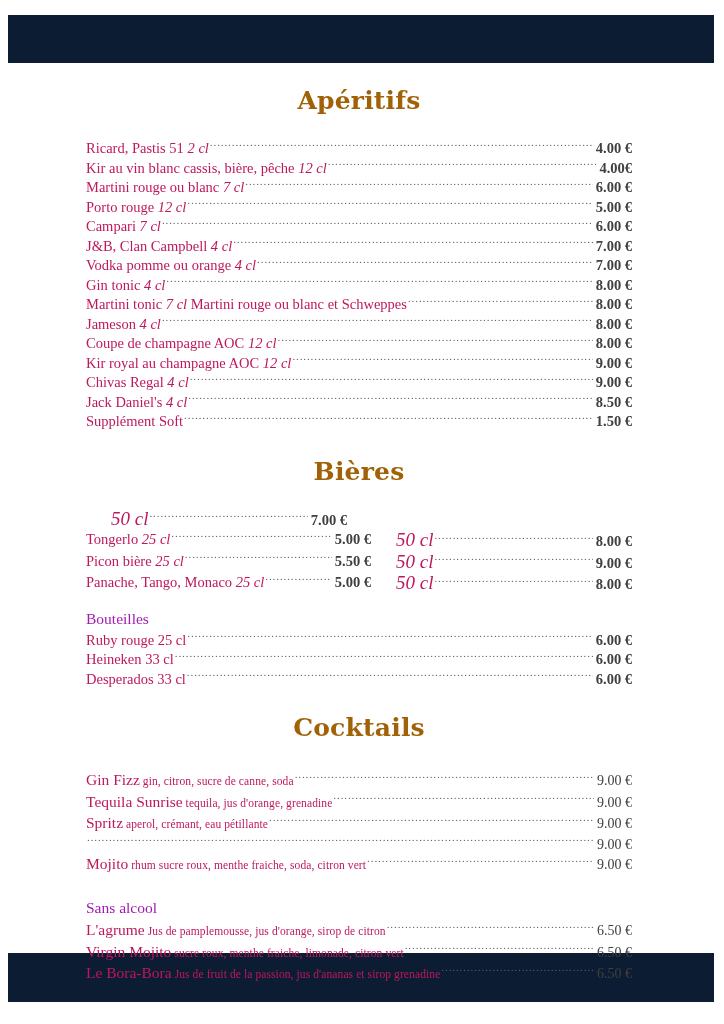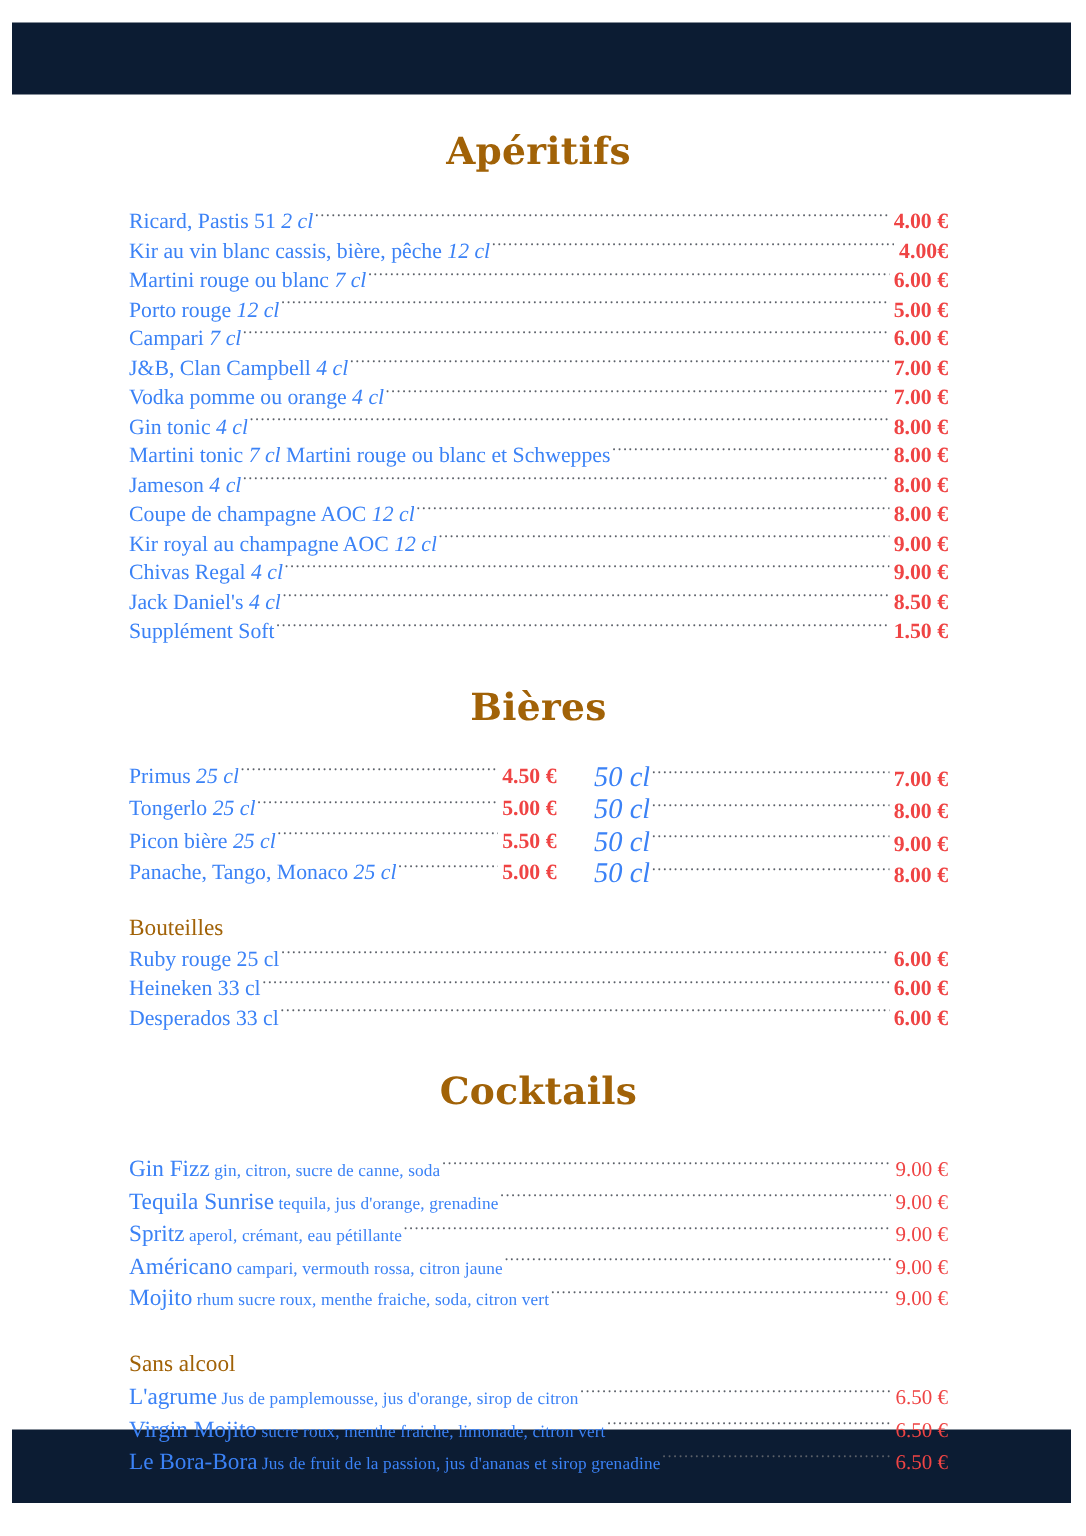--- a/index.html
+++ b/index.html
@@ -42,38 +42,38 @@
     font-size: 25px;
     letter-spacing: 0.2px;
     color: #a16207;
     margin: 0;
     line-height: 1;
   }
 
   .sub-head {
     font-size: 15.5px;
     font-weight: normal;
-    color: #a16207;
+    color: #a21caf;
     line-height: 1.25;
     margin: 0;
   }
 
   
   .row {
     display: flex;
     align-items: baseline;
     width: 100%;
     line-height: 19.5px;
     white-space: nowrap;
   }
   .row .label {
     flex: 0 1 auto;
     overflow: hidden;
     font-size: 14.5px;
-    color: #3b82f6;
+    color: #be185d;
   }
   .row .label .unit {
     font-style: italic;
   }
   .row .label .desc {
     font-size: 11.5px;
     letter-spacing: 0.1px;
   }
   .row .leader {
     flex: 1 1 auto;
@@ -92,21 +92,21 @@
     position: absolute;
     bottom: 1px;
     left: 0;
     white-space: nowrap;
   }
   .row .price {
     flex: 0 0 auto;
     font-size: 14.5px;
     font-weight: bold;
     text-align: right;
-    color: #ef4444;
+    color: #404040;
     padding-left: 2px;
   }
   .row .price.light {
     font-weight: normal;
     font-size: 14px;
   }
 
   
   .row.cocktail .label { font-size: 15.5px; }
   .row.cocktail .label .desc { font-size: 11.5px; }
@@ -211,27 +211,20 @@
           <span class="price">1.50 €</span>
         </div>
       </div>
 
     <div style="height:27px"></div>
     <h2 class="section-title">Bières</h2>
 
     <div style="height:25px"></div>
     <div id="beers-draft-list">
         <div class="beer-grid">
-          <div class="beer-col-left">
-            <div class="row">
-              <span class="label"><span>Primus</span><span class="unit"> 25 cl</span></span>
-              <span class="leader"></span>
-              <span class="price">4.50 €</span>
-            </div>
-          </div>
           <div class="beer-col-right">
             <div class="row">
               <span class="label"><span>50 cl</span></span>
               <span class="leader"></span>
               <span class="price">7.00 €</span>
             </div>
           </div>
         </div>
         <div class="beer-grid">
           <div class="beer-col-left">
@@ -318,21 +311,20 @@
           <span class="label"><span>Tequila Sunrise</span><span class="desc">  tequila, jus d'orange, grenadine</span></span>
           <span class="leader"></span>
           <span class="price light">9.00 €</span>
         </div>
         <div class="row cocktail">
           <span class="label"><span>Spritz</span><span class="desc">  aperol, crémant, eau pétillante</span></span>
           <span class="leader"></span>
           <span class="price light">9.00 €</span>
         </div>
         <div class="row cocktail">
-          <span class="label"><span>Américano</span><span class="desc">  campari, vermouth rossa, citron jaune</span></span>
           <span class="leader"></span>
           <span class="price light">9.00 €</span>
         </div>
         <div class="row cocktail">
           <span class="label"><span>Mojito</span><span class="desc">  rhum sucre roux, menthe fraiche, soda, citron vert</span></span>
           <span class="leader"></span>
           <span class="price light">9.00 €</span>
         </div>
       </div>
 

